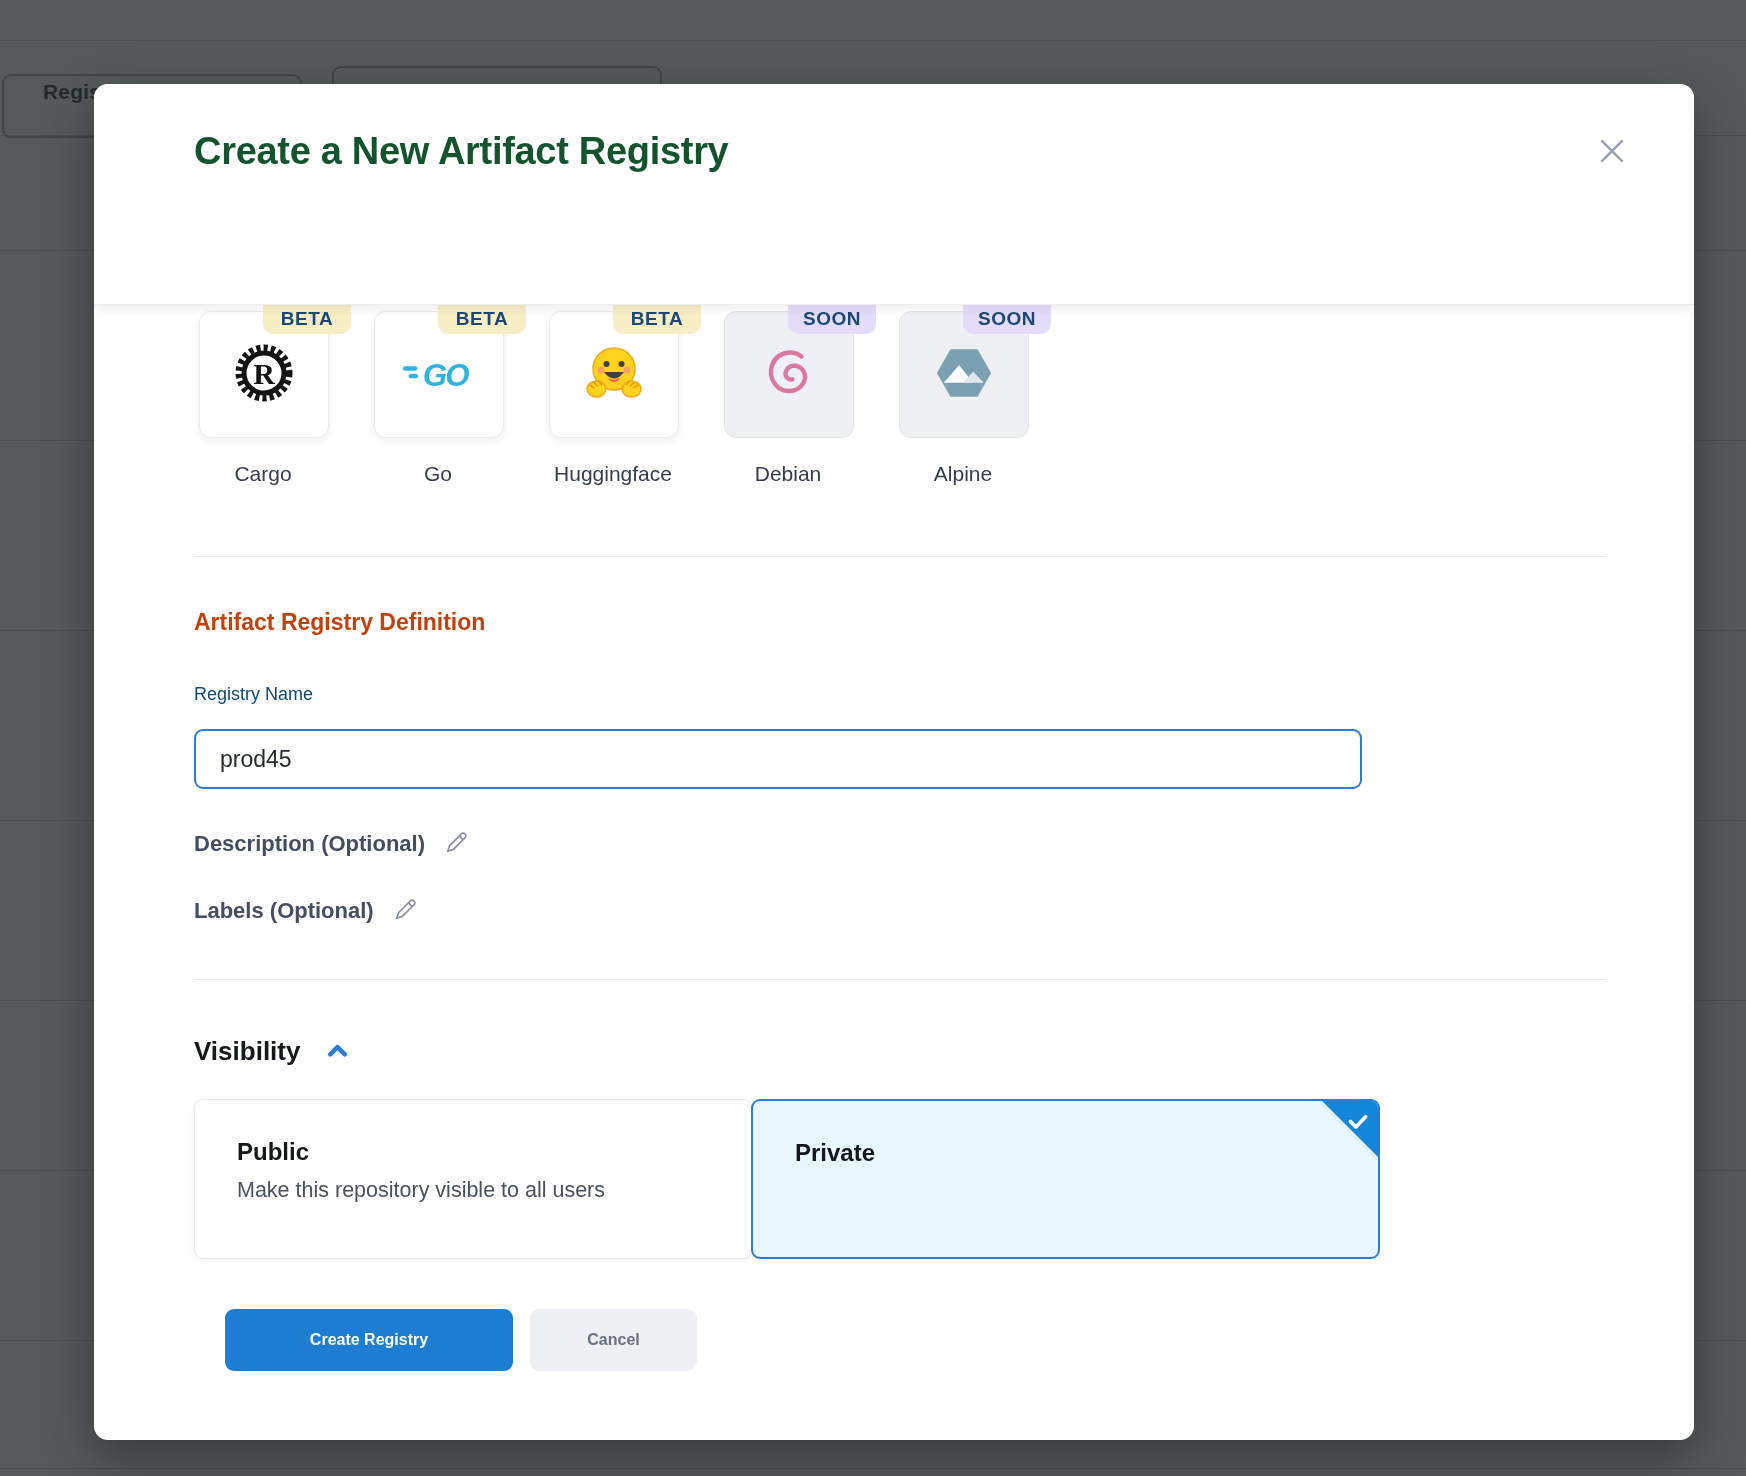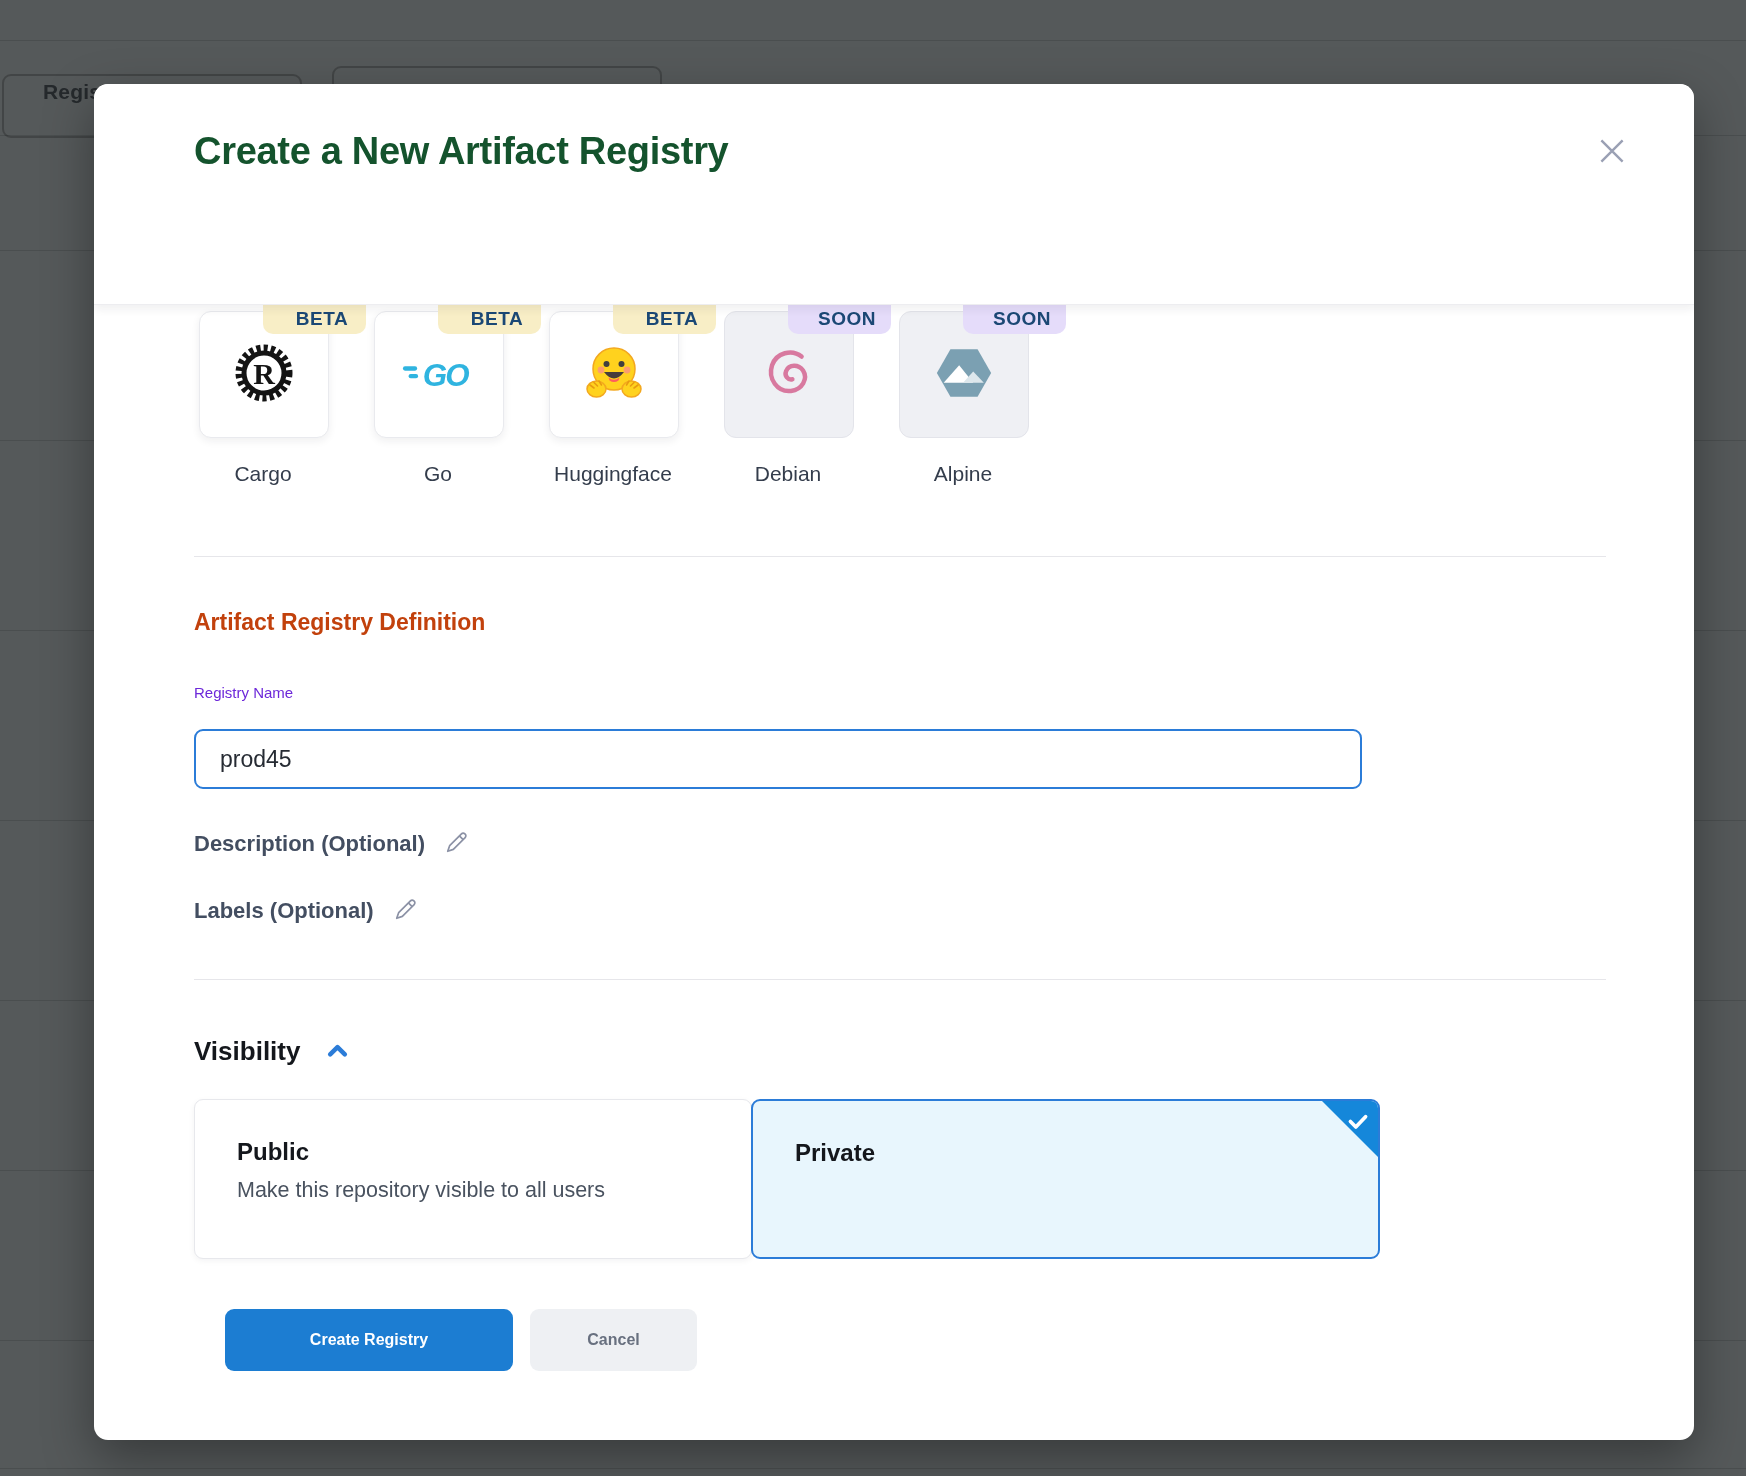--- a/index.html
+++ b/index.html
@@ -43,21 +43,21 @@
   .close-btn{
     position:absolute;right:64px;top:50px;width:36px;height:36px;cursor:pointer;
     display:flex;align-items:center;justify-content:center;background:none;border:none;padding:0;
   }
 
   
   .pkg-badge{
     position:absolute;top:219px;height:31px;width:88px;z-index:10;
     border-radius:0 0 10px 10px;
     display:flex;align-items:center;justify-content:center;
-    font-size:19px;font-weight:700;letter-spacing:.5px;color:#1b4875;padding-left:15px;
+    font-size:19px;font-weight:700;letter-spacing:.5px;color:#1b4875;
   }
   .pkg-badge.beta{background:#f8eec6;}
   .pkg-badge.soon{background:#e5dcfa;}
   .pkg-card{
     position:absolute;top:227px;width:128px;height:125px;z-index:9;
     background:#fff;border:1px solid #e9eaee;border-radius:12px;
     box-shadow:0 3px 8px rgba(25,28,40,0.07);
     display:flex;align-items:center;justify-content:center;cursor:pointer;
   }
   .pkg-card.disabled{background:#eff0f4;border-color:#e3e4ea;box-shadow:none;cursor:default;}
@@ -71,21 +71,21 @@
   .lbl0{left:80px;} .lbl1{left:255px;} .lbl2{left:430px;} .lbl3{left:605px;} .lbl4{left:780px;}
 
   .divider{position:absolute;left:100px;width:1412px;height:1px;background:#e6e6ea;}
   .divider.d1{top:472px;} .divider.d2{top:895px;}
 
   
   .section-heading{
     position:absolute;left:100px;font-size:23px;font-weight:700;color:#c2410c;
   }
   .def-heading{top:525px;}
-  .field-label{position:absolute;left:100px;top:600px;font-size:15px;color:#6d28d9;}
+  .field-label{position:absolute;left:100px;top:600px;font-size:18px;color:#0c4a6e;}
   .name-input{
     position:absolute;left:100px;top:645px;width:1140px;height:56px;
     border:2px solid #2b7cd8;border-radius:9px;padding:0 0 0 24px;
     font-size:23px;color:#262b33;font-family:"Liberation Sans",sans-serif;outline:none;background:#fff;
   }
   .opt-row{
     position:absolute;left:100px;display:flex;align-items:center;gap:18px;
     font-size:22px;font-weight:600;color:#434e61;cursor:default;
   }
   .opt-desc{top:745px;} .opt-labels{top:812px;}

